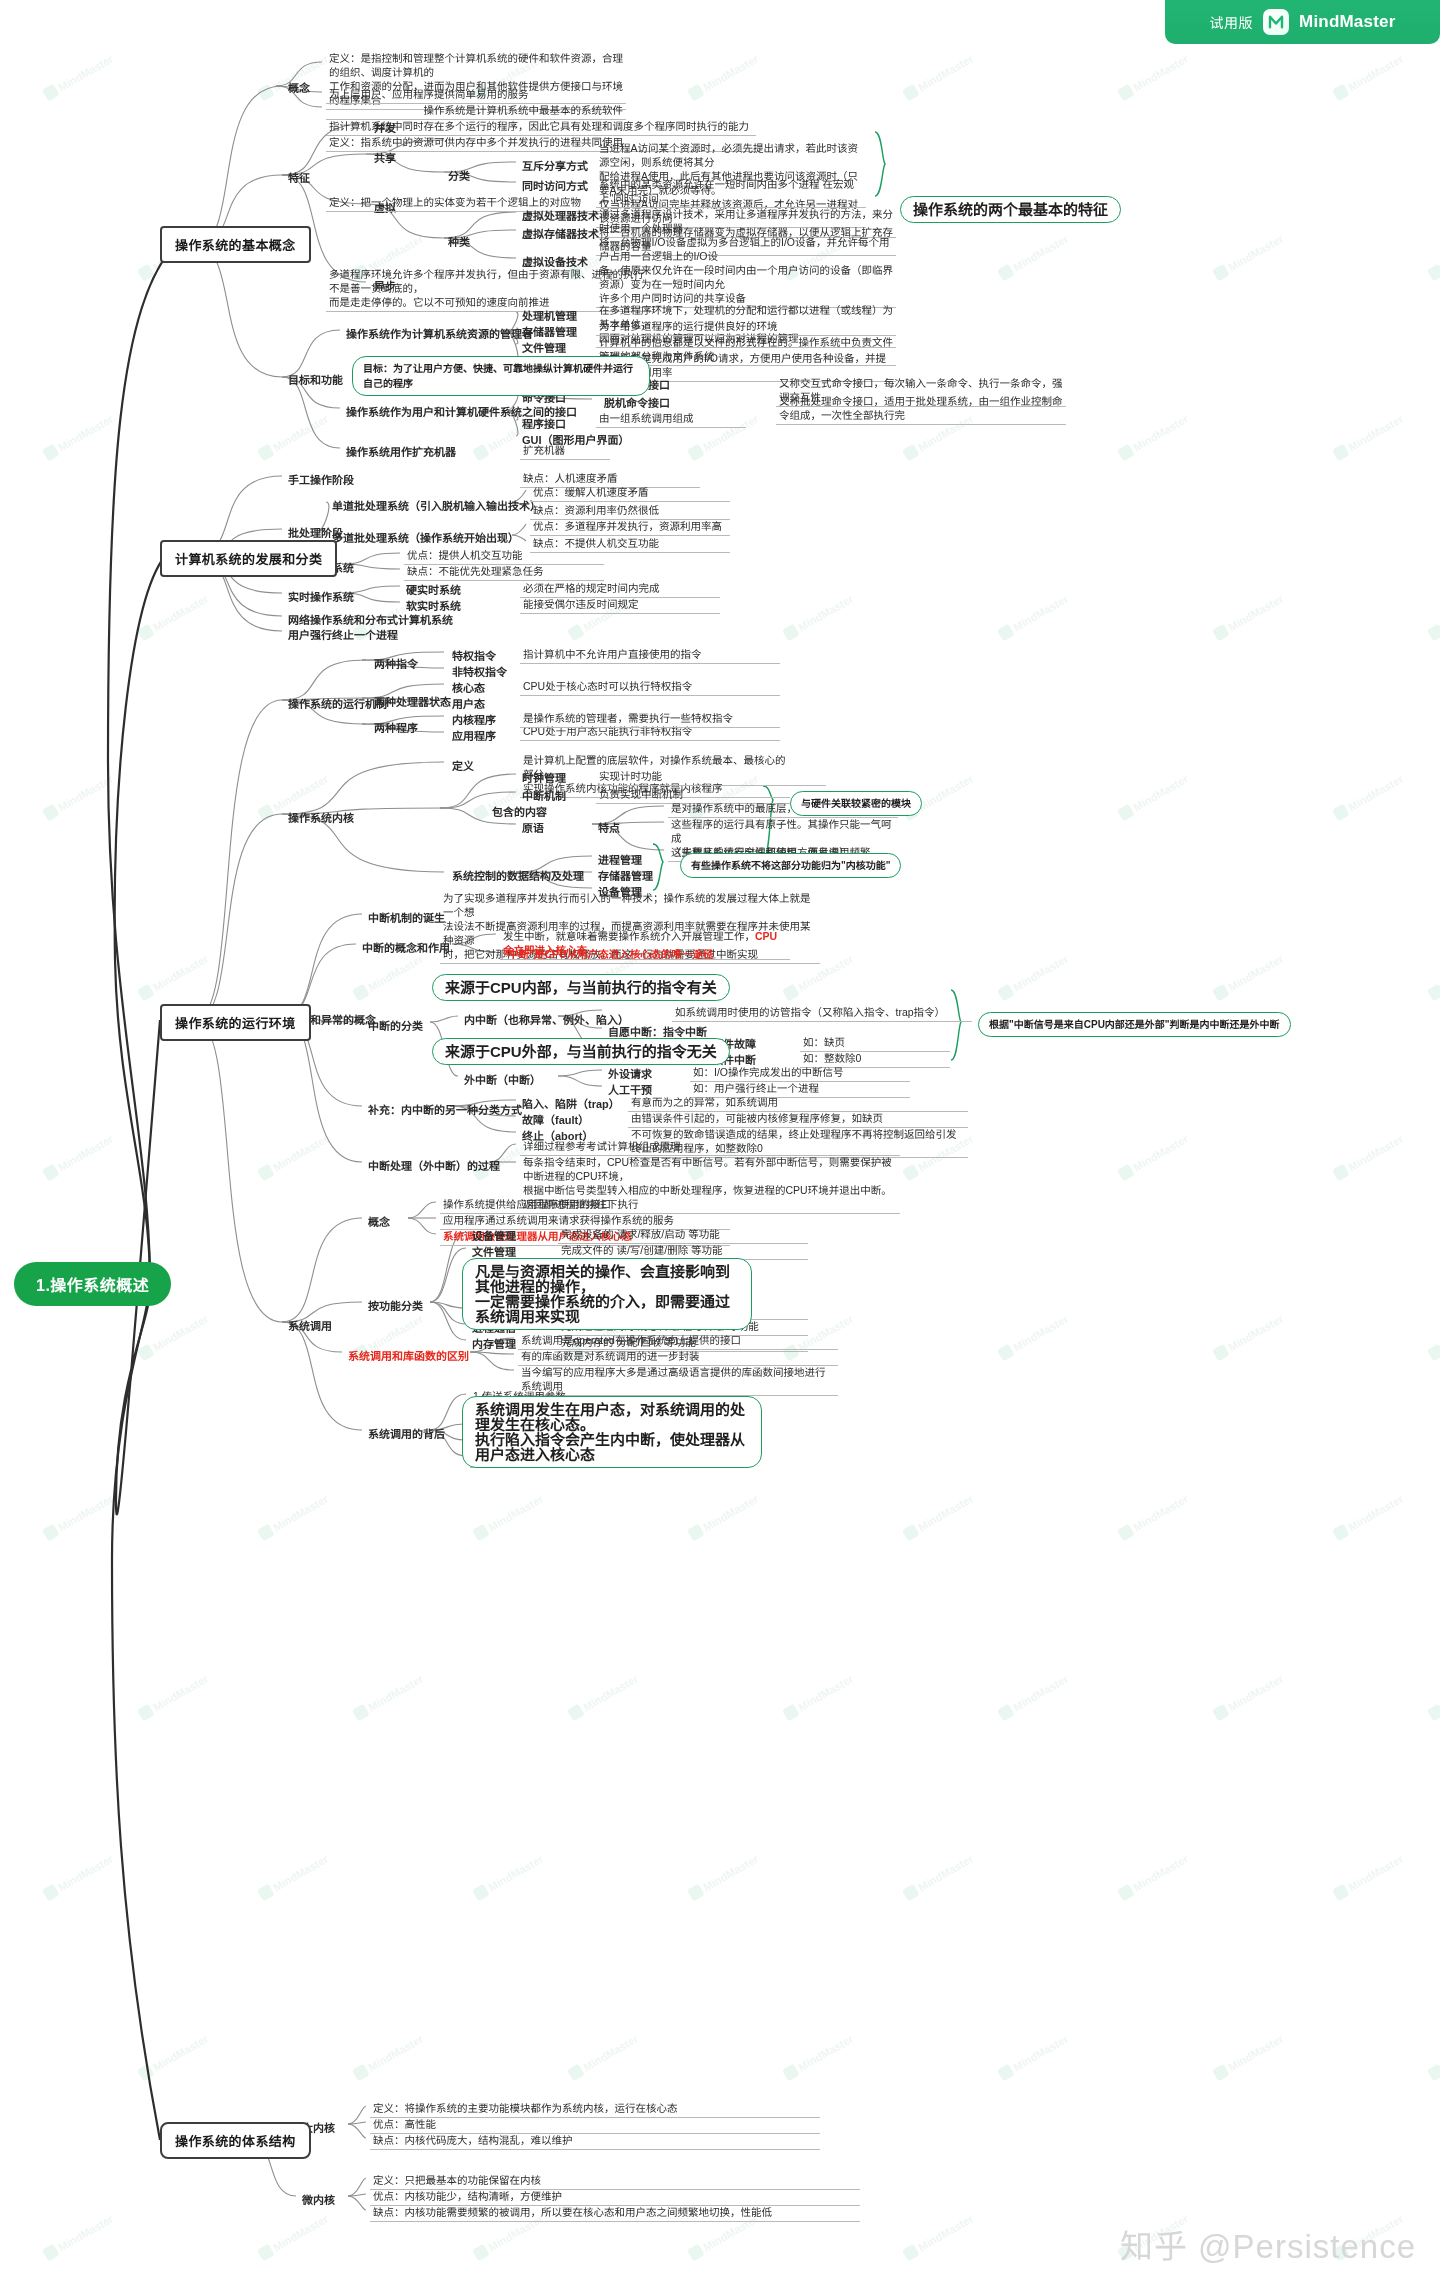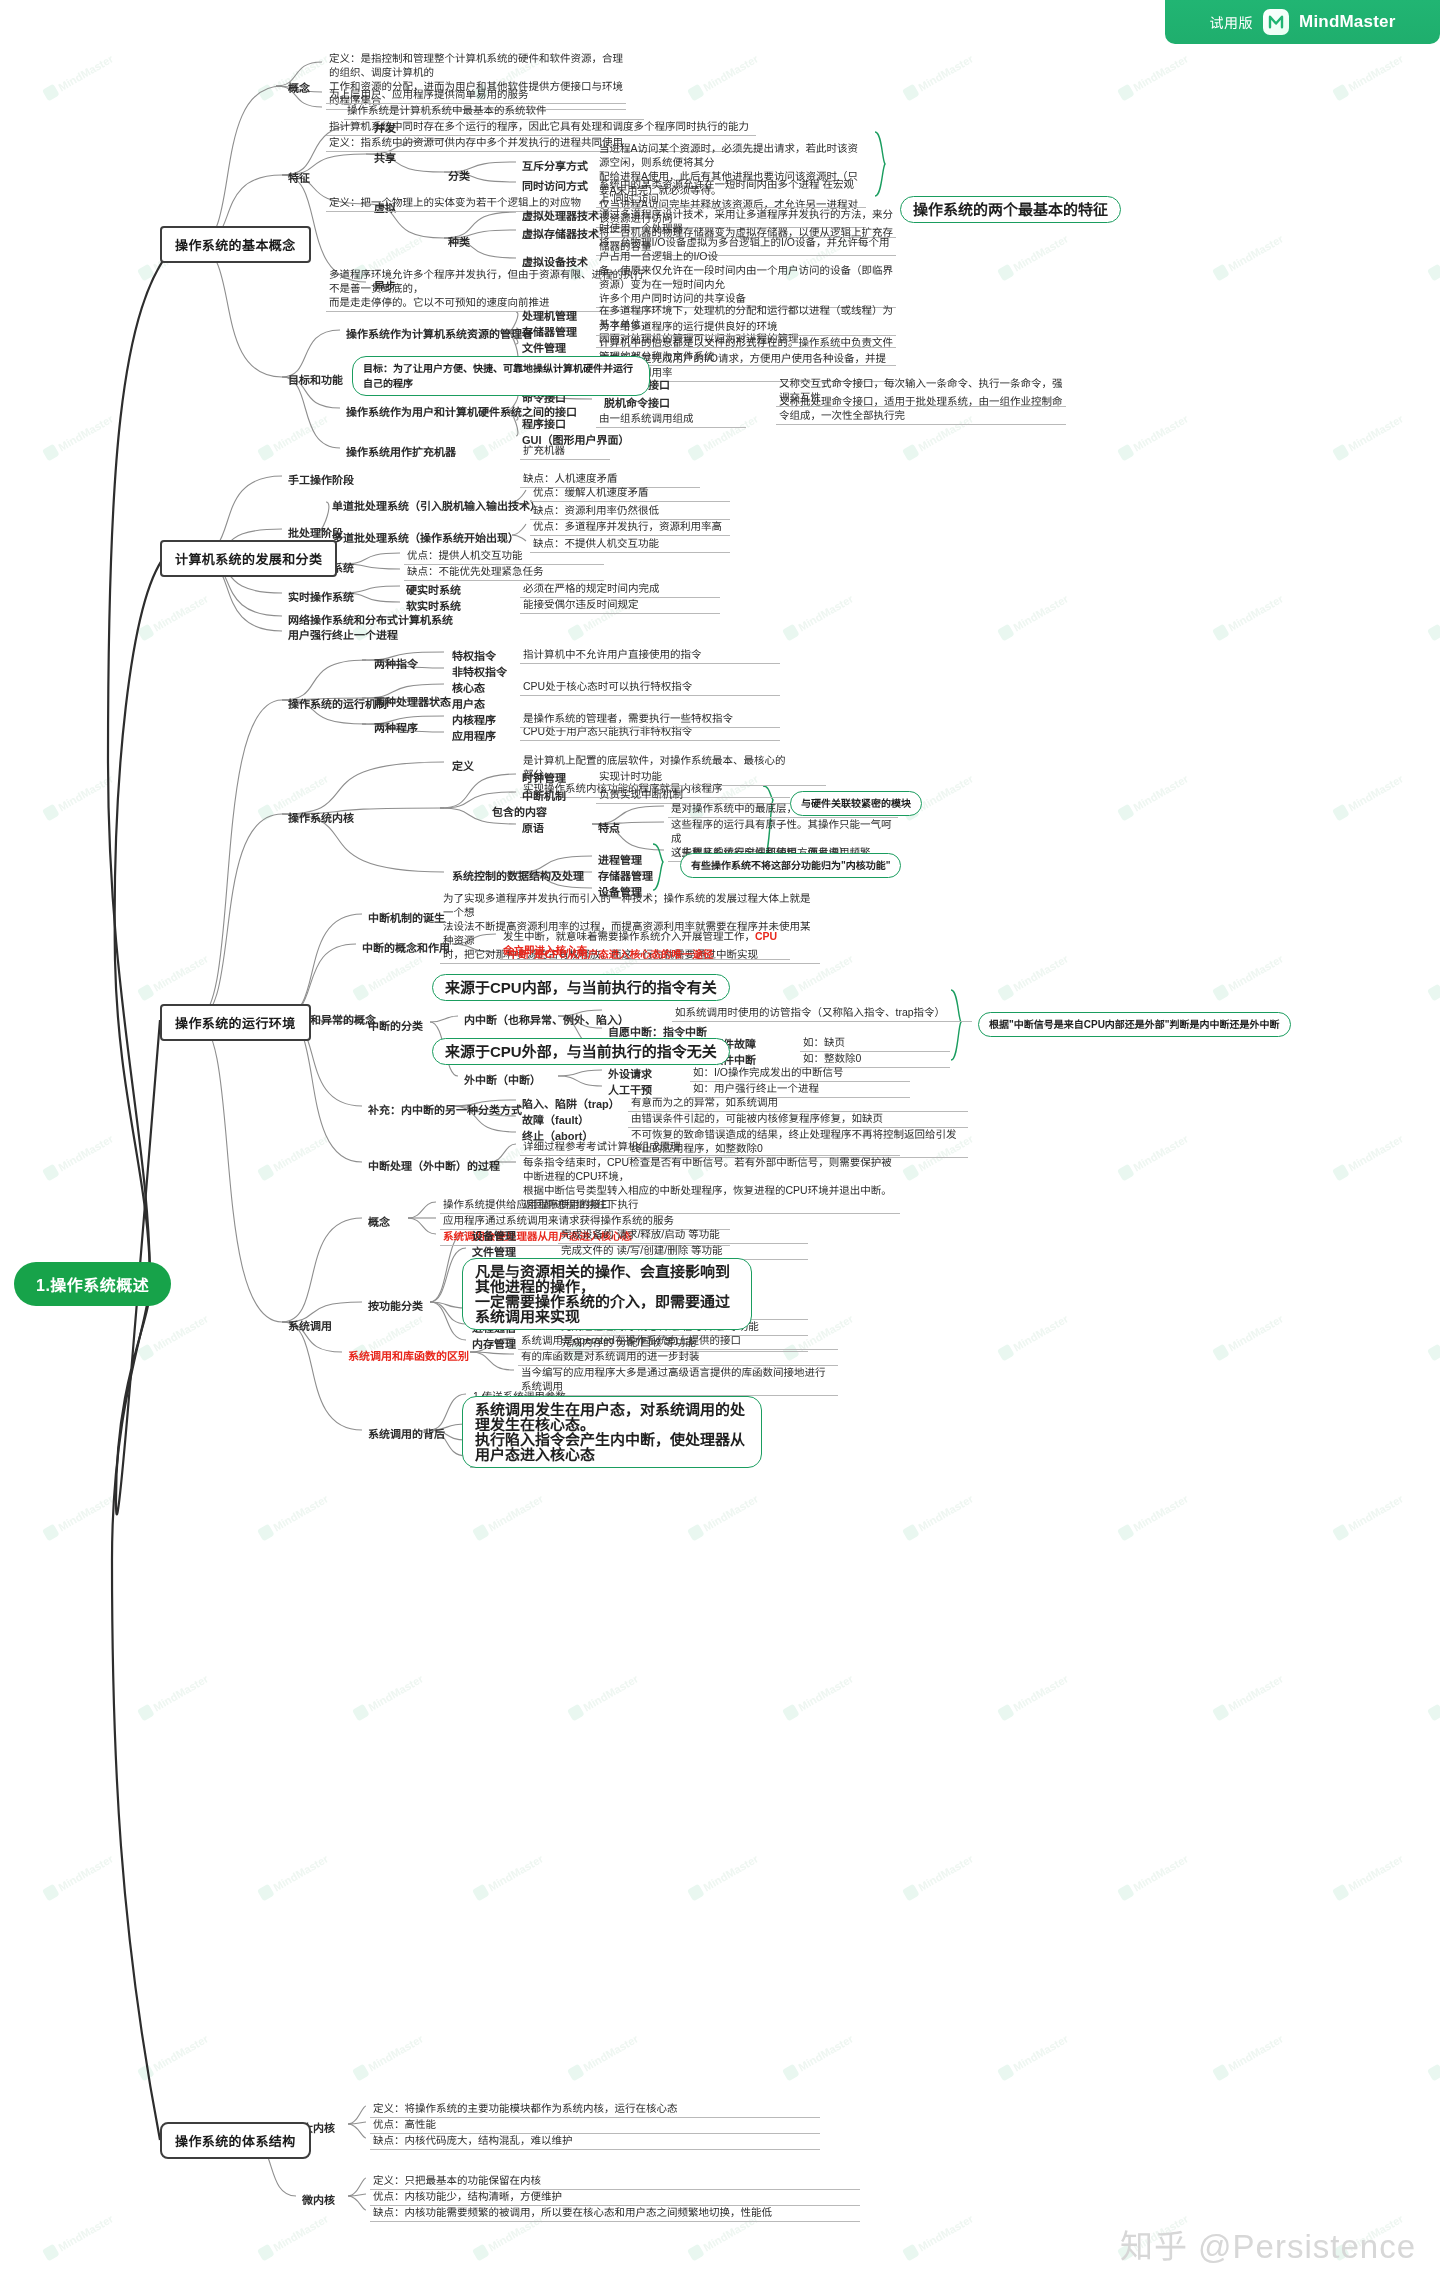--- a/index.html
+++ b/index.html
@@ -403,21 +403,21 @@
 <div class="node lvl1" style="left:160px; top:226px;">操作系统的基本概念</div>
 <div class="node lvl1" style="left:160px; top:540px;">计算机系统的发展和分类</div>
 <div class="node lvl1" style="left:160px; top:1004px;">操作系统的运行环境</div>
 <div class="node lvl1" style="left:160px; top:2122px;border-radius:8px;">操作系统的体系结构</div>
 
 <div id="nodes">
     <div class="node lvl2" style="left: 286px; top: 78px;">概念</div>
     <div class="node leaf" style="left: 326px; top: 50px; width: 300px;">定义：是指控制和管理整个计算机系统的硬件和软件资源，合理的组织、调度计算机的
 工作和资源的分配，进而为用户和其他软件提供方便接口与环境的程序集合</div>
     <div class="node leaf" style="left: 326px; top: 86px; width: 300px;">为上层用户、应用程序提供简单易用的服务</div>
-    <div class="node leaf" style="left: 344px; top: 102px; width: 300px;">操作系统是计算机系统中最基本的系统软件</div>
+    <div class="node leaf" style="left: 326px; top: 102px; width: 300px; text-align: right;">操作系统是计算机系统中最基本的系统软件</div>
     <div class="node lvl2" style="left: 286px; top: 168px;">特征</div>
     <div class="node lvl2" style="left: 372px; top: 118px;">并发</div>
     <div class="node leaf" style="left: 326px; top: 118px; width: 430px;">指计算机系统中同时存在多个运行的程序，因此它具有处理和调度多个程序同时执行的能力</div>
     <div class="node lvl2" style="left: 372px; top: 148px;">共享</div>
     <div class="node leaf" style="left: 326px; top: 134px; width: 430px;">定义：指系统中的资源可供内存中多个并发执行的进程共同使用</div>
     <div class="node lvl2" style="left: 446px; top: 166px;">分类</div>
     <div class="node lvl2" style="left: 520px; top: 156px;">互斥分享方式</div>
     <div class="node lvl2" style="left: 520px; top: 176px;">同时访问方式</div>
     <div class="node leaf" style="left: 596px; top: 140px; width: 270px;">当进程A访问某个资源时，必须先提出请求，若此时该资源空闲，则系统便将其分
 配给进程A使用，此后有其他进程也要访问该资源时（只要A未用完）就必须等待。

